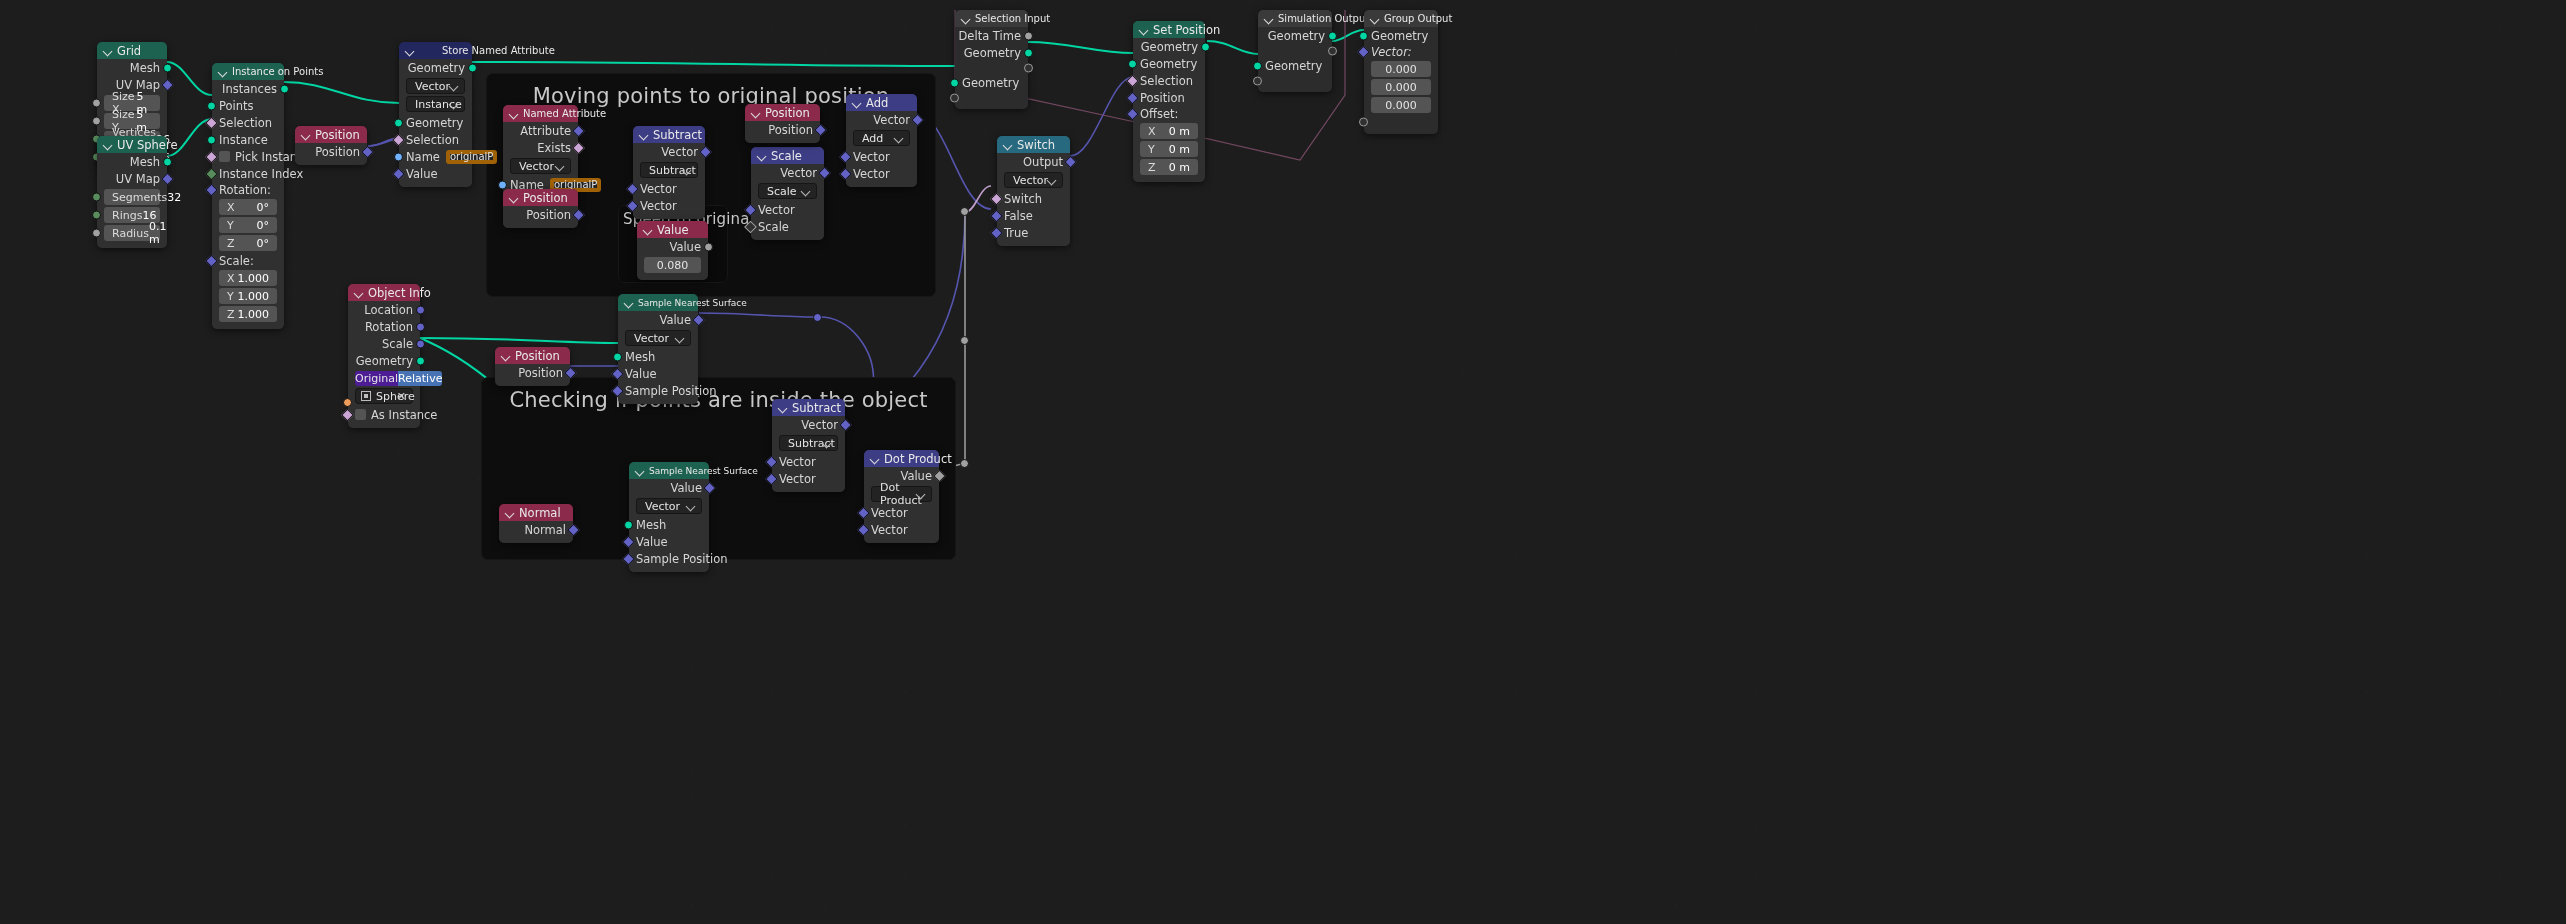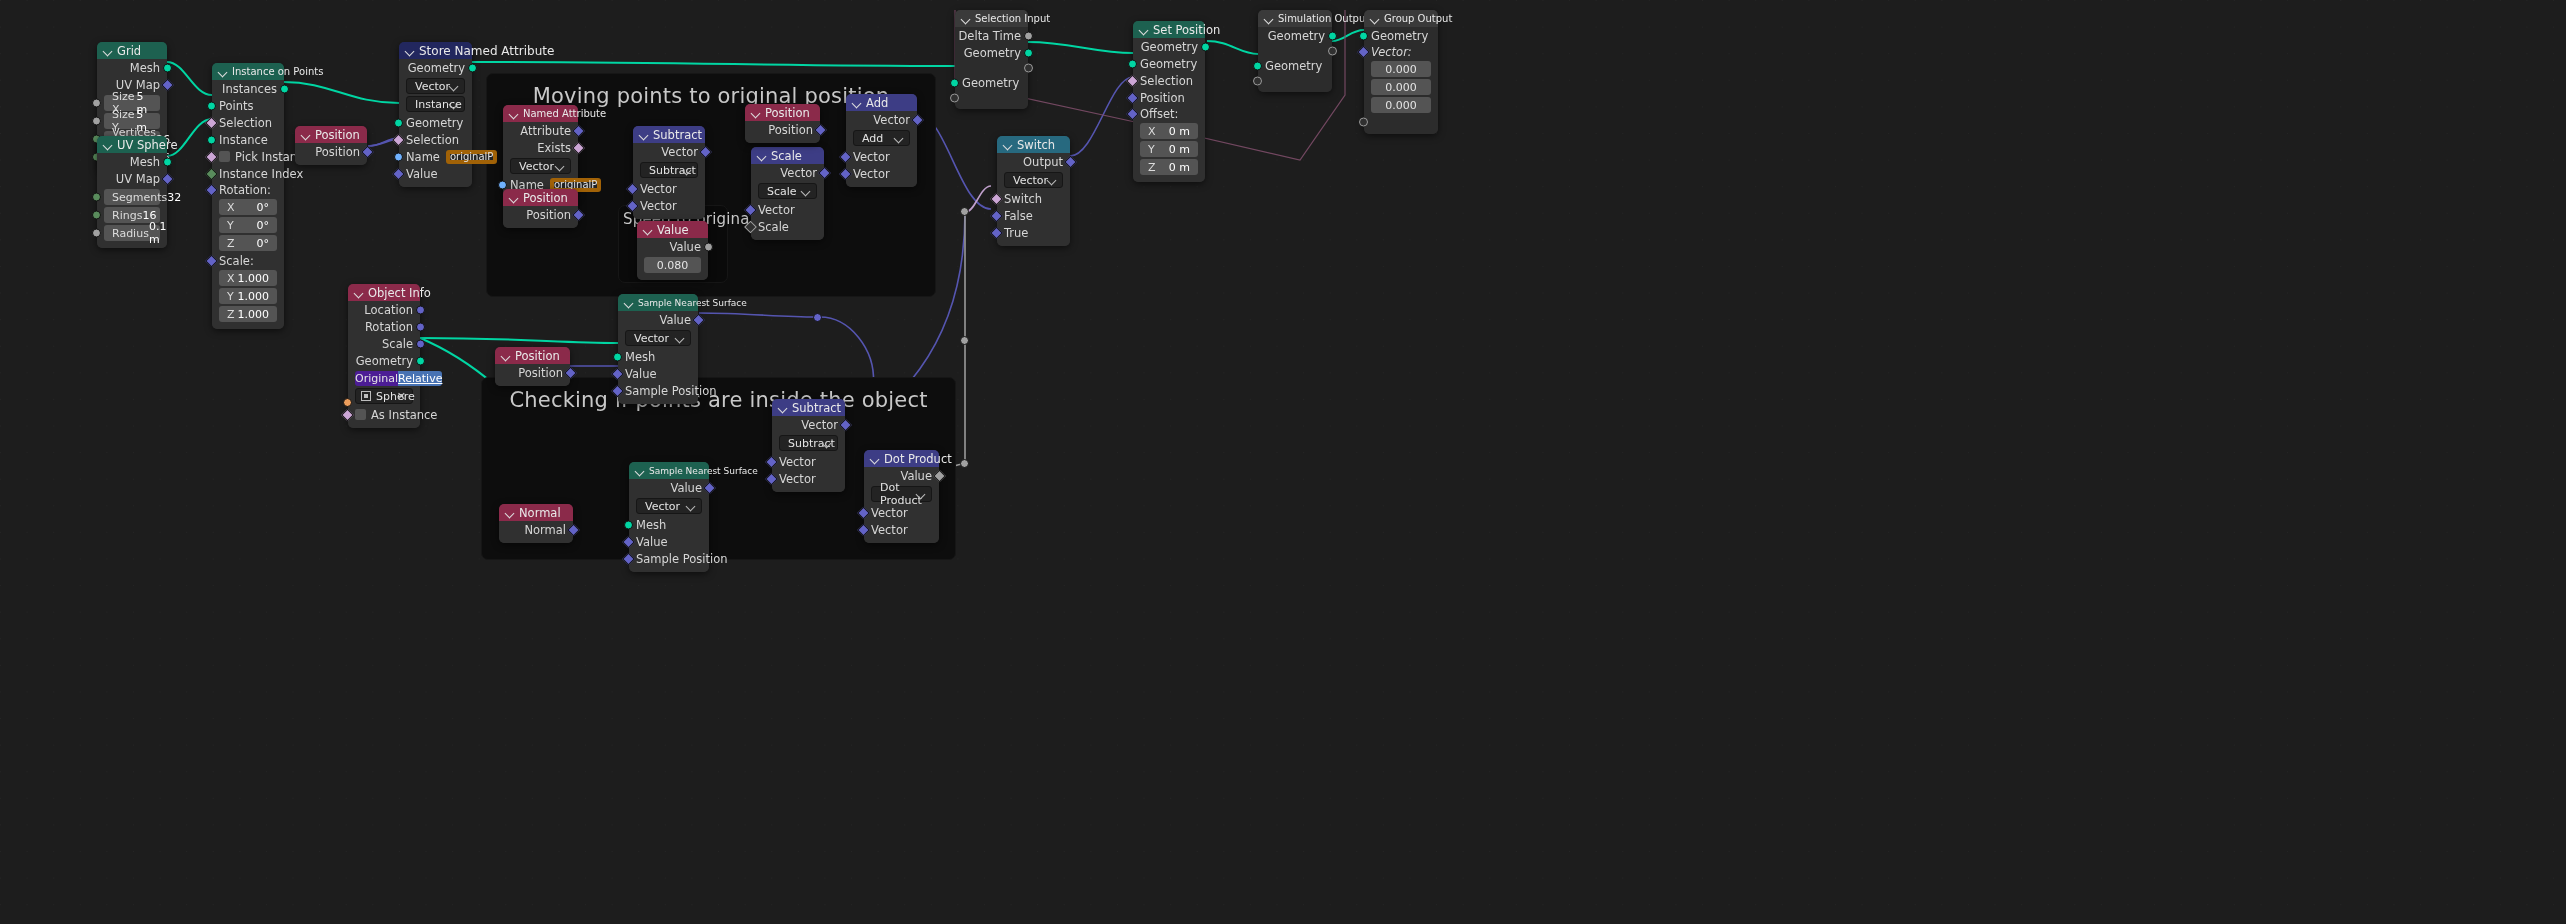--- a/index.html
+++ b/index.html
@@ -158,21 +158,21 @@
   }
   .toggle-row { display: flex; margin: 2px 7px; height: 15px; }
   .toggle {
     flex: 1;
     background: #4c1d95;
     font-size: 11px;
     display: flex; align-items: center; justify-content: center;
     color: #e4e4e4;
   }
   .toggle:first-child { border-radius: 3px 0 0 3px; }
-  .toggle:last-child  { border-radius: 0 3px 3px 0; text-decoration: underline; }
+  .toggle:last-child  { border-radius: 0 3px 3px 0; }
   .toggle.active { background: #4772b3; color: #fff; }
   .objfield {
     margin: 2px 7px; height: 16px;
     background: #232323;
     border: 1px solid #161616;
     border-radius: 3px;
     display: flex; align-items: center;
     font-size: 11px; color: #e4e4e4;
     padding: 0 5px;
     position: relative;
@@ -432,21 +432,21 @@
       <div class="row out">
         <span class="lbl">Position</span>
         <span class="sock right diam s-vec"></span>
       </div>
     </div>
   </div>
 
   <div class="node" style="left:399px; top:42px; width:73px;">
     <div class="hdr h-attr">
       <span class="chev"></span>
-      <span style="font-size:12px;">Store Named Attribute</span>
+      <span style="font-size:10px;margin-left:23px;">Store Named Attribute</span>
     </div>
     <div class="body">
       <div class="row out">
         <span class="lbl">Geometry</span>
         <span class="sock right circ s-geo"></span>
       </div>
       <div class="pill sel">
         <span>Vector</span>
         <span class="chev2"></span>
       </div>

